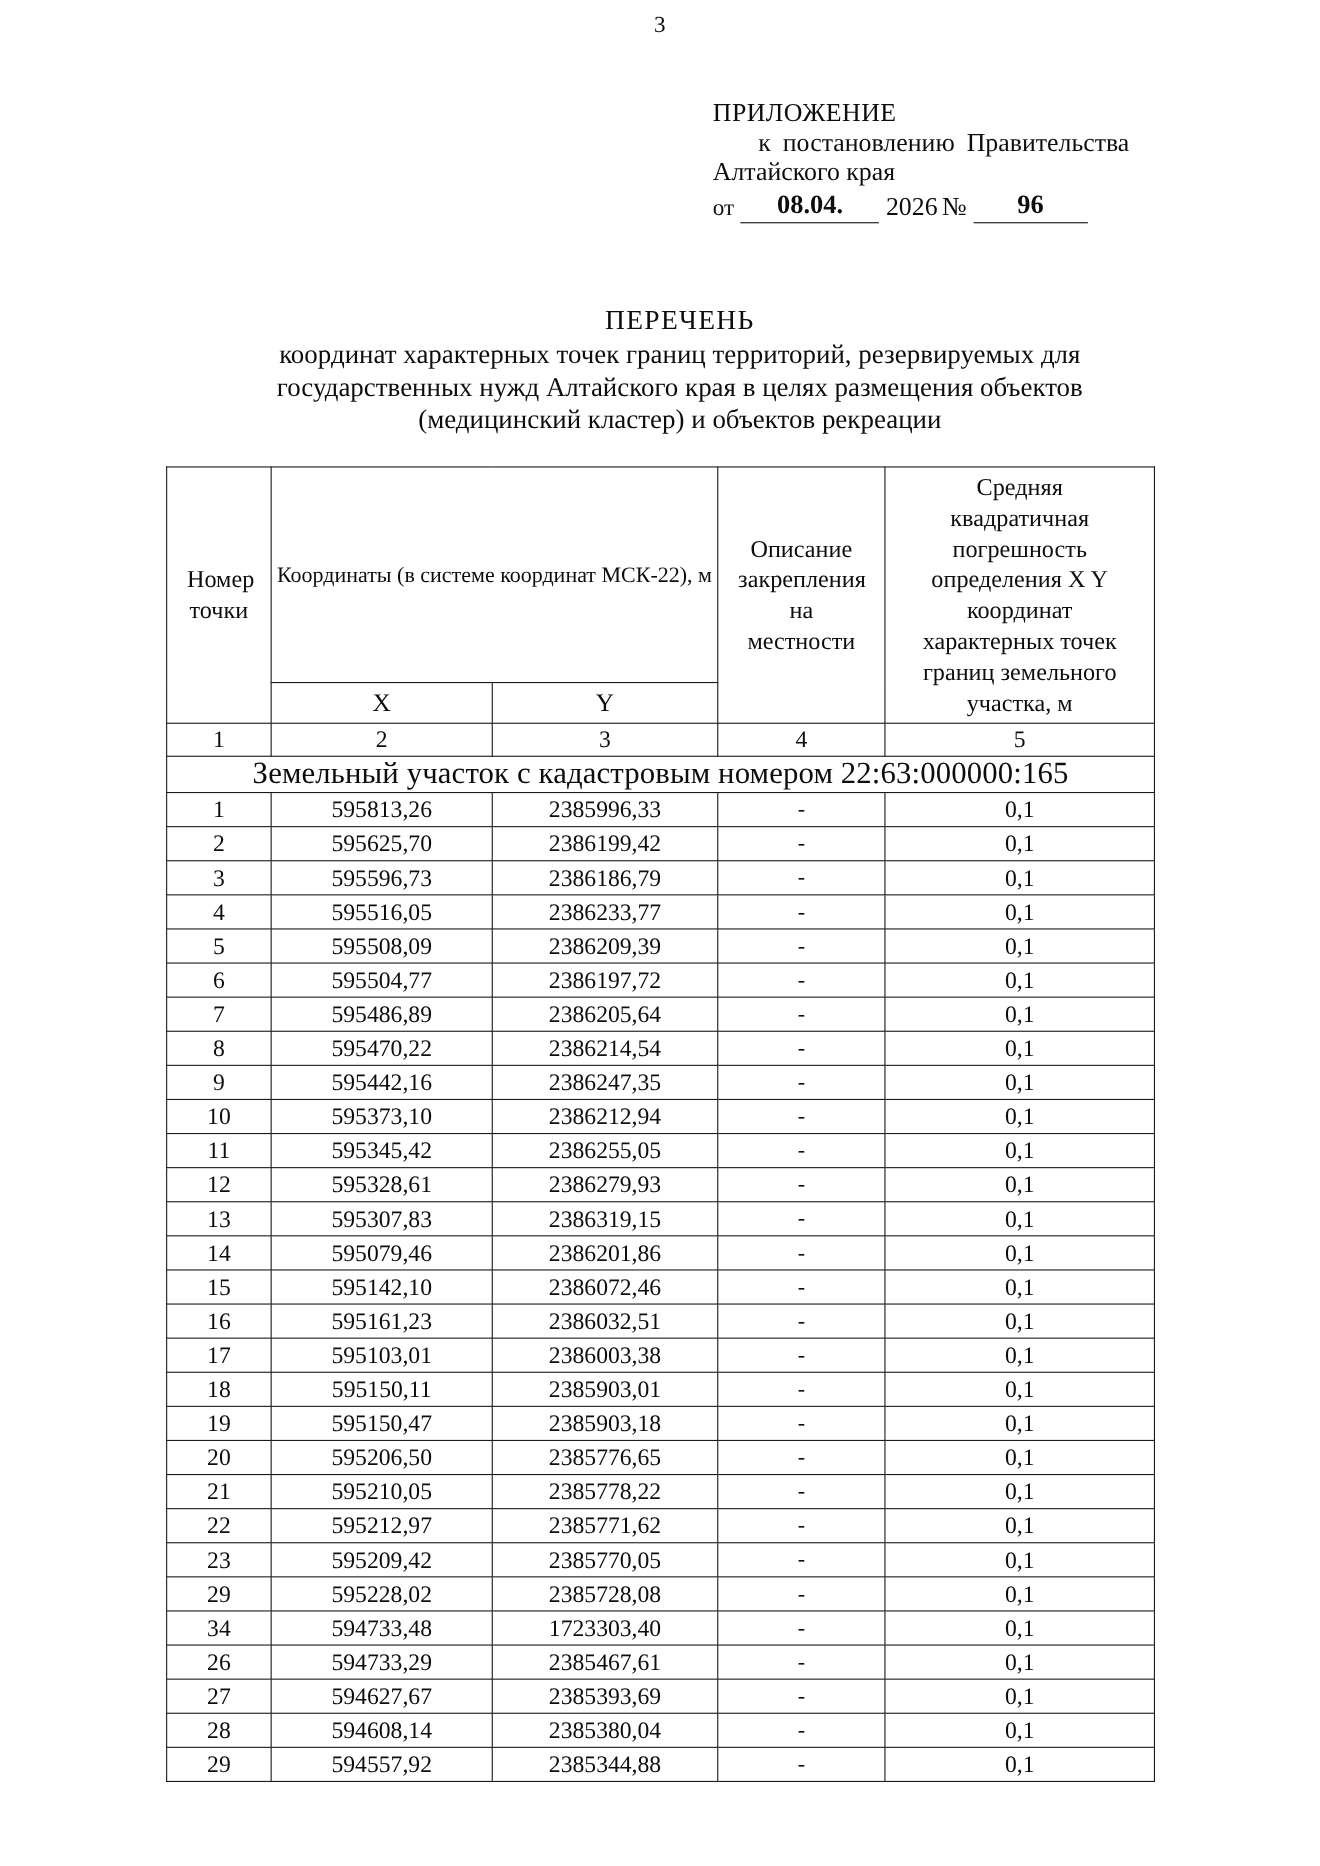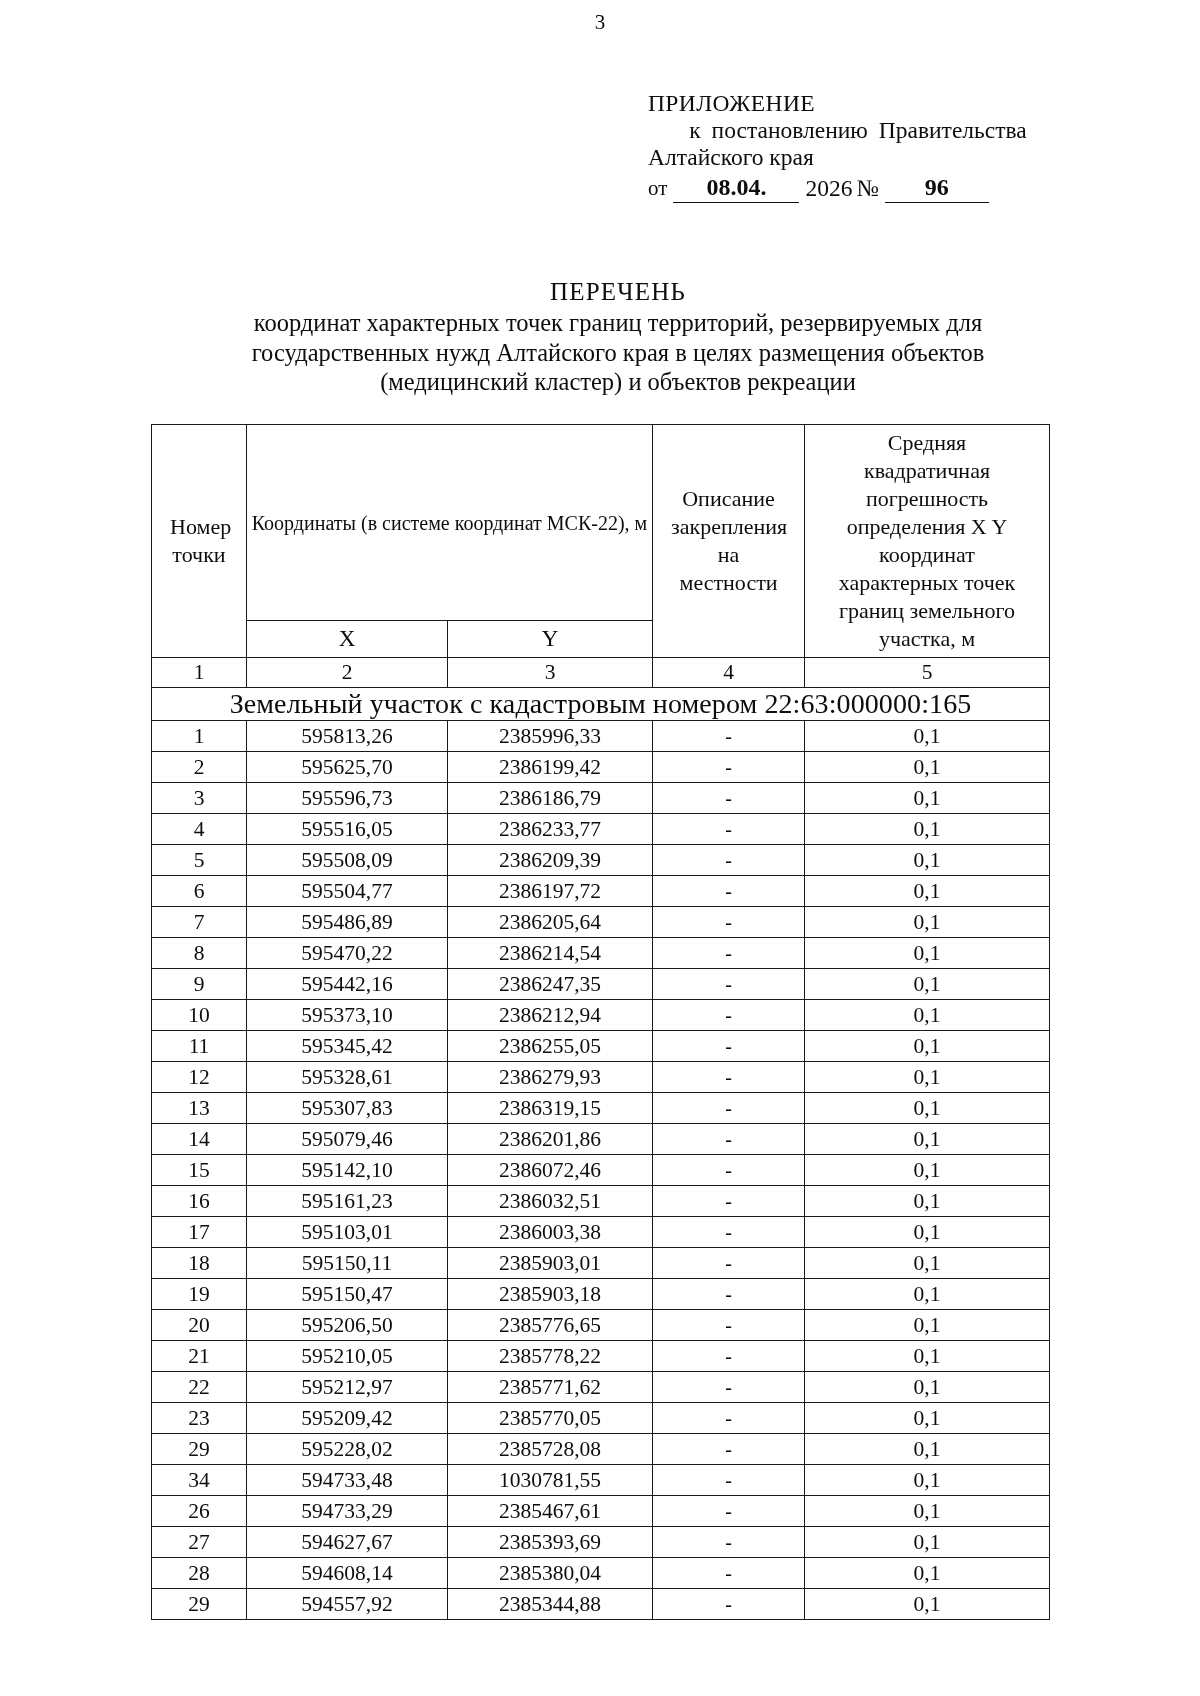--- a/index.html
+++ b/index.html
@@ -393,21 +393,21 @@
         <tr class="data-row">
           <td>29</td>
           <td>595228,02</td>
           <td>2385728,08</td>
           <td class="dash">-</td>
           <td>0,1</td>
         </tr>
         <tr class="data-row">
           <td>34</td>
           <td>594733,48</td>
-          <td>1030781,55</td>
+          <td>1723303,40</td>
           <td class="dash">-</td>
           <td>0,1</td>
         </tr>
         <tr class="data-row">
           <td>26</td>
           <td>594733,29</td>
           <td>2385467,61</td>
           <td class="dash">-</td>
           <td>0,1</td>
         </tr>

